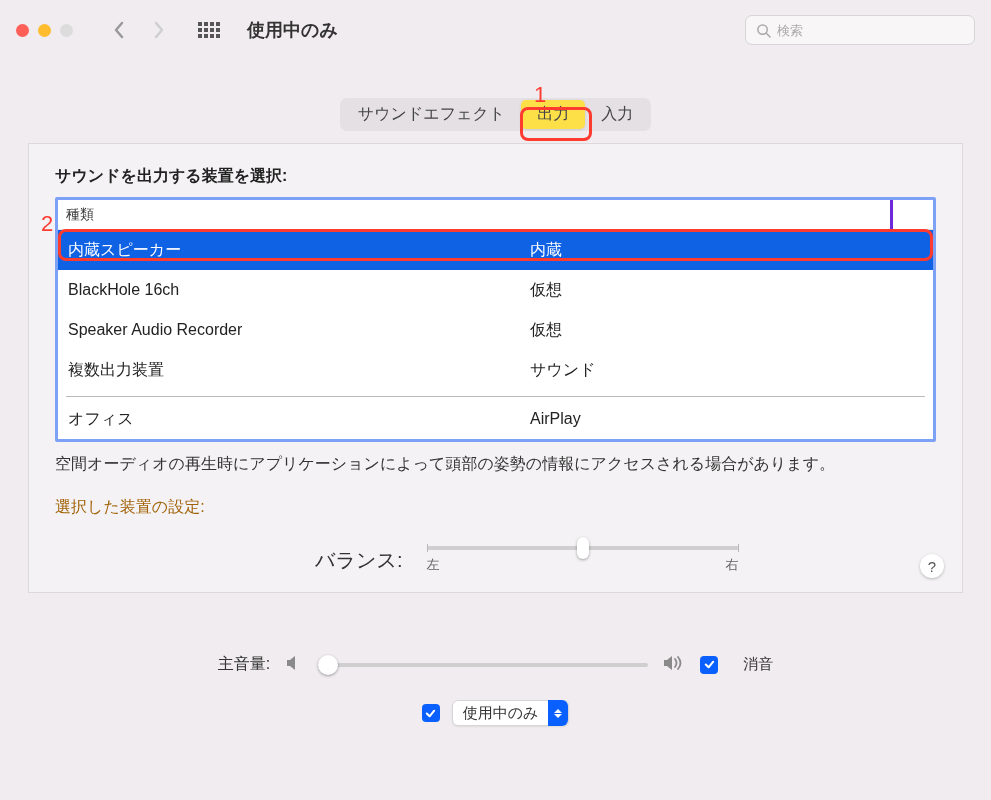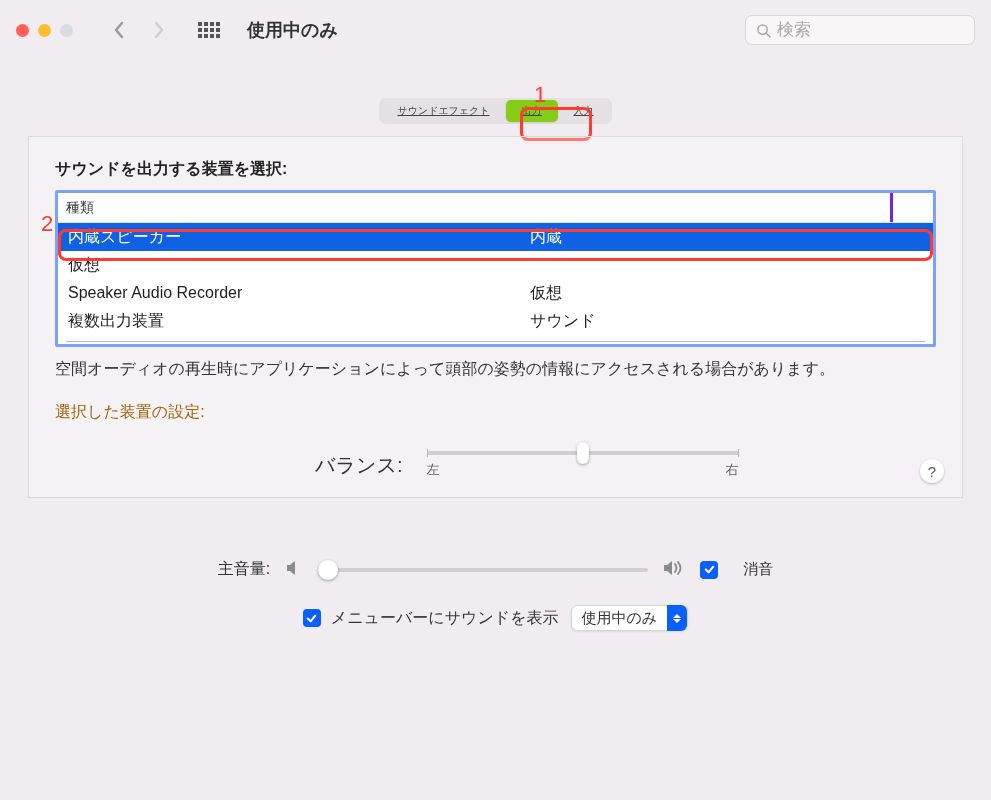--- a/index.html
+++ b/index.html
@@ -43,43 +43,42 @@
     display: flex; align-items: center;
     background: rgba(255,255,255,0.5);
     border: 1px solid #d6d6d6;
     border-radius: 7px;
     padding: 4px 10px;
     width: 230px; height: 30px;
   }
   .search-wrap svg { margin-right: 6px; flex-shrink: 0; }
   .search-wrap input {
     border: none; background: transparent; outline: none;
-    font-size: 17px; width: 100%; color: #0369a1;
+    font-size: 13px; width: 100%; color: #0369a1;
   }
   .search-wrap input::placeholder { color: #a9a9a9; }
 
   .segmented {
     display: flex; justify-content: center; margin-top: 38px;
     position: relative;
   }
   .segmented-inner {
     display: flex;
     background: #e4e0e3;
     border-radius: 7px;
     padding: 2px;
   }
   .seg {
     padding: 4px 16px;
     border: none; background: transparent;
-    font-size: 10px; color: #444; cursor: pointer;
+    font-size: 16px; color: #444; cursor: pointer;
     border-radius: 5px;
-    text-decoration: underline;
   }
   .seg.active {
-    background: #84cc16;
+    background: #fde047;
     box-shadow: 0 1px 3px rgba(0,0,0,0.1);
   }
 
   .annotation-box {
     position: absolute;
     border: 3px solid #ff3b30;
     border-radius: 8px;
     pointer-events: none;
   }
   .ann-label {
@@ -109,21 +108,21 @@
   }
   .list-header {
     display: flex; height: 30px; align-items: center;
     border-bottom: 1px solid #e4e4e4;
     font-size: 14px; color: #333;
   }
   .col-name { flex: 0 0 462px; padding-left: 8px; border-right: 1px solid #e4e4e4; height:100%; display:flex; align-items:center; }
   .col-type { flex: 1; padding-left: 8px; height:100%; display:flex; align-items:center; }
   .col-type-hdr { border-right: 3px solid #6d28d9; margin-right: 40px; }
   .list-row {
-    display: flex; height: 28px; align-items: center;
+    display: flex; height: 40px; align-items: center;
     font-size: 16px; color: #222;
   }
   .list-row.selected { background: #1062e5; color: #fff; }
   .row-name { flex: 0 0 462px; padding-left: 10px; }
   .row-type { flex: 1; padding-left: 10px; }
   .list-divider { height: 1px; background: #bcbcbc; margin: 6px 8px 2px 8px; }
 
   .note {
     font-size: 16px; color: #333; margin-top: 12px;
   }
@@ -268,31 +267,36 @@
   <div class="device-list">
     <div class="list-header">
       <div class="col-type col-type-hdr">種類</div>
     </div>
 
     <div class="list-row selected">
       <div class="row-name">内蔵スピーカー</div>
       <div class="row-type">内蔵</div>
     </div>
     <div class="list-row">
+      <div class="row-name">BlackHole 16ch</div>
       <div class="row-type">仮想</div>
     </div>
     <div class="list-row">
       <div class="row-name">Speaker Audio Recorder</div>
       <div class="row-type">仮想</div>
     </div>
     <div class="list-row">
       <div class="row-name">複数出力装置</div>
       <div class="row-type">サウンド</div>
     </div>
     <div class="list-divider"></div>
+    <div class="list-row">
+      <div class="row-name">オフィス</div>
+      <div class="row-type">AirPlay</div>
+    </div>
   </div>
 
   <div class="note">空間オーディオの再生時にアプリケーションによって頭部の姿勢の情報にアクセスされる場合があります。</div>
 
   <div class="subsection-label">選択した装置の設定:</div>
 
   <div class="balance-row">
     <div class="balance-label">バランス:</div>
     <div class="slider-wrap">
       <div class="slider-track">
@@ -342,21 +346,20 @@
     </div>
   </div>
 
   <div class="menu-row">
     <div class="show-menu">
       <span class="checkbox">
         <svg viewBox="0 0 14 14">
             <path d="M3 7 L6 10 L11 4" stroke="#fff" stroke-width="2.2" fill="none" stroke-linecap="round" stroke-linejoin="round"></path>
           </svg>
       </span>
-      <span>メニューバーにサウンドを表示</span>
     </div>
     <div class="dropdown">
       <span>使用中のみ</span>
       <span class="chev">
         <span class="up"></span>
           <span class="dn"></span>
       </span>
     </div>
   </div>
 </div>

